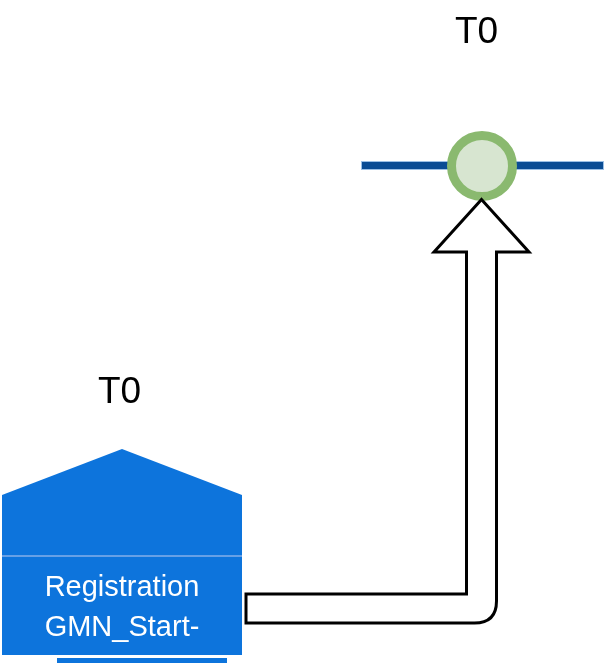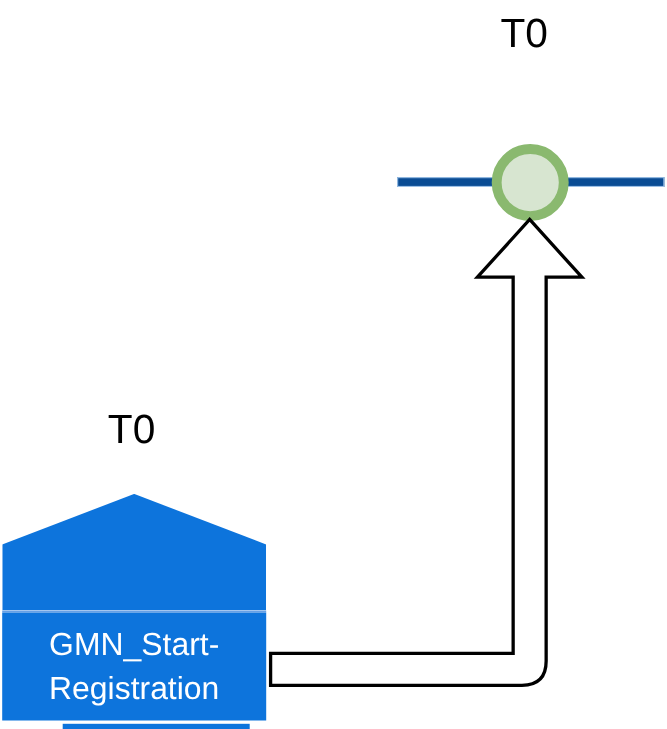--- a/index.html
+++ b/index.html
@@ -120,19 +120,19 @@
              L 466.5 252
              L 434 252
              Z" fill="#ffffff" stroke="#000000" stroke-width="3" stroke-linejoin="miter"></path>
   </svg>
 
   <div class="t0-label t0-box">T0</div>
 
   <div class="shape-pentagon"></div>
   <div class="shape-divider"></div>
   <div class="shape-label-box">
+    <span>Registration</span>
     <span>GMN_Start-</span>
-    <span>Registration</span>
   </div>
 
   <div class="shape-partial-bottom"></div>
 
 </div>
 
 </body></html>

